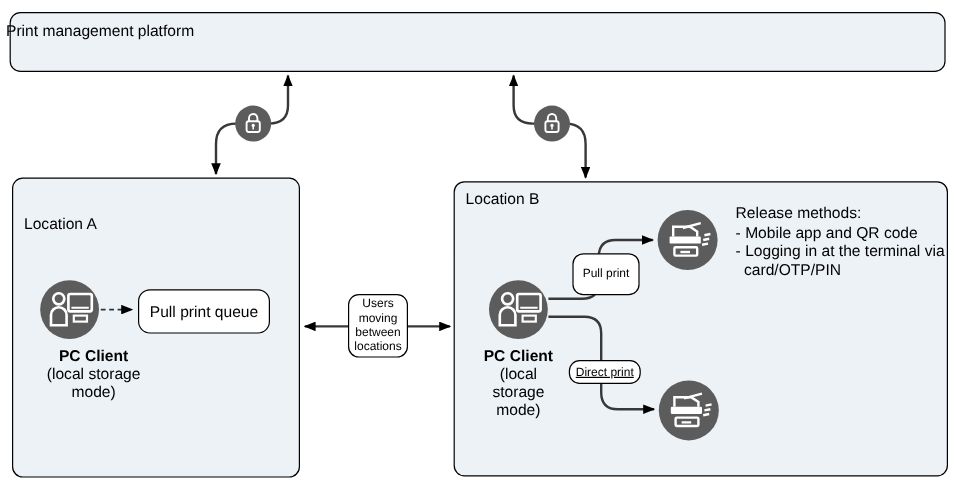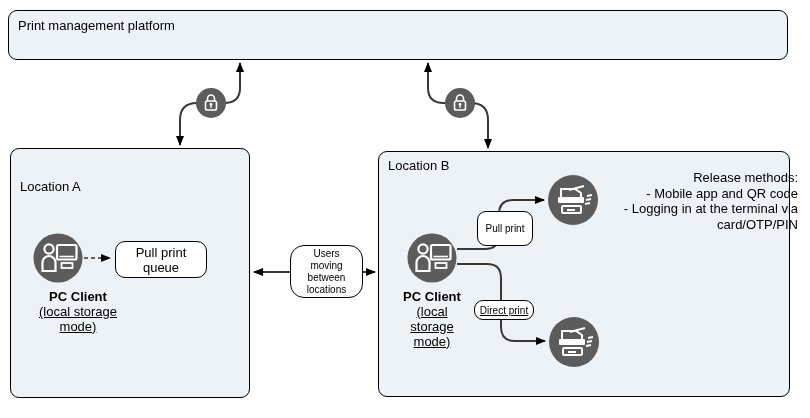--- a/index.html
+++ b/index.html
@@ -15,35 +15,35 @@
   .layer{position:absolute;left:0;top:0;z-index:5;}
   .subbox{
     position:absolute;background:#fff;border:1.5px solid #000;border-radius:10px;
     box-sizing:border-box;display:flex;align-items:center;justify-content:center;
     font-size:13px;text-align:center;z-index:10;
   }
   .users{font-size:10px;line-height:12px;white-space:pre-line;border-radius:9px;border-width:1.2px;}
   .pill{font-size:10px;border-radius:9px;border-width:1.2px;}
   .label{position:absolute;text-align:center;z-index:10;font-size:13px;line-height:15px;}
   .label .name{font-weight:bold;}
-  .label .mode{white-space:pre-line;text-decoration:underline;}
-  .textblock{position:absolute;text-align:right;z-index:10;font-size:13px;line-height:15.5px;}
+  .label .mode{white-space:pre-line;}
+  .textblock{position:absolute;text-align:left;z-index:10;font-size:13px;line-height:15.5px;}
   .indent{padding-left:7px;}
   .preline{white-space:pre-line;}
 </style>
 </head>
 <body>
 
 <div class="canvas">
 
   <div class="frame" style="left:8px;top:10px;width:780px;height:50px;"></div>
   <div class="frame" style="left:10px;top:148px;width:240px;height:250px;"></div>
   <div class="frame" style="left:378px;top:151px;width:412px;height:246px;"></div>
 
-  <div class="frame-title" style="left:18px;top:18px;">Print management platform</div>
+  <div class="frame-title" style="left:5px;top:18px;">Print management platform</div>
   <div class="frame-title" style="left:20px;top:156px;margin-top:23px;">Location A</div>
   <div class="frame-title" style="left:388px;top:158px;">Location B</div>
 
   <svg class="layer" width="810" height="418" viewBox="0 0 810 418">
     <defs>
       <marker id="arw" viewBox="0 0 10 8" markerWidth="10" markerHeight="8" refX="9" refY="4" orient="auto-start-reverse" markerUnits="userSpaceOnUse">
         <path d="M0,0 L10,4 L0,8 Z" fill="#000"></path>
       </marker>
     </defs>
 
@@ -111,23 +111,23 @@
       <path d="M -12,-3 V -11 H 2 L 8,-7 V -3" fill="none" stroke="#fff" stroke-width="2"></path>
       <rect x="-15" y="-3" width="26" height="6" rx="1" fill="#fff"></rect>
       <rect x="-11" y="6" width="19" height="7" rx="1" fill="none" stroke="#fff" stroke-width="2"></rect>
       <line x1="-6" y1="10" x2="2" y2="10" stroke="#fff" stroke-width="2"></line>
       <line x1="14" y1="-4" x2="19" y2="-5" stroke="#fff" stroke-width="2"></line>
       <line x1="13" y1="0" x2="18" y2="-1" stroke="#fff" stroke-width="2"></line>
       <line x1="12" y1="4" x2="17" y2="3" stroke="#fff" stroke-width="2"></line>
     </g>
   </svg>
 
-  <div class="subbox" style="left:115px;top:241px;width:92px;height:37px;">Pull print queue</div>
+  <div class="subbox" style="left:115px;top:241px;width:110px;height:37px;">Pull print queue</div>
 
-  <div class="subbox users" style="left:290px;top:245px;width:73px;height:53px;border-radius:14px;">Users
+  <div class="subbox users" style="left:290px;top:245px;width:50px;height:53px;">Users
 moving
 between
 locations</div>
 
   <div class="subbox pill" style="left:477px;top:211px;width:56px;height:35px;">Pull print</div>
 
   <div class="subbox pill" style="left:474px;top:300px;width:60px;height:20px;text-decoration:underline;">Direct print</div>
 
   <div class="label" style="left:18px;top:289px;width:120px;">
     <div class="name">PC Client</div>

